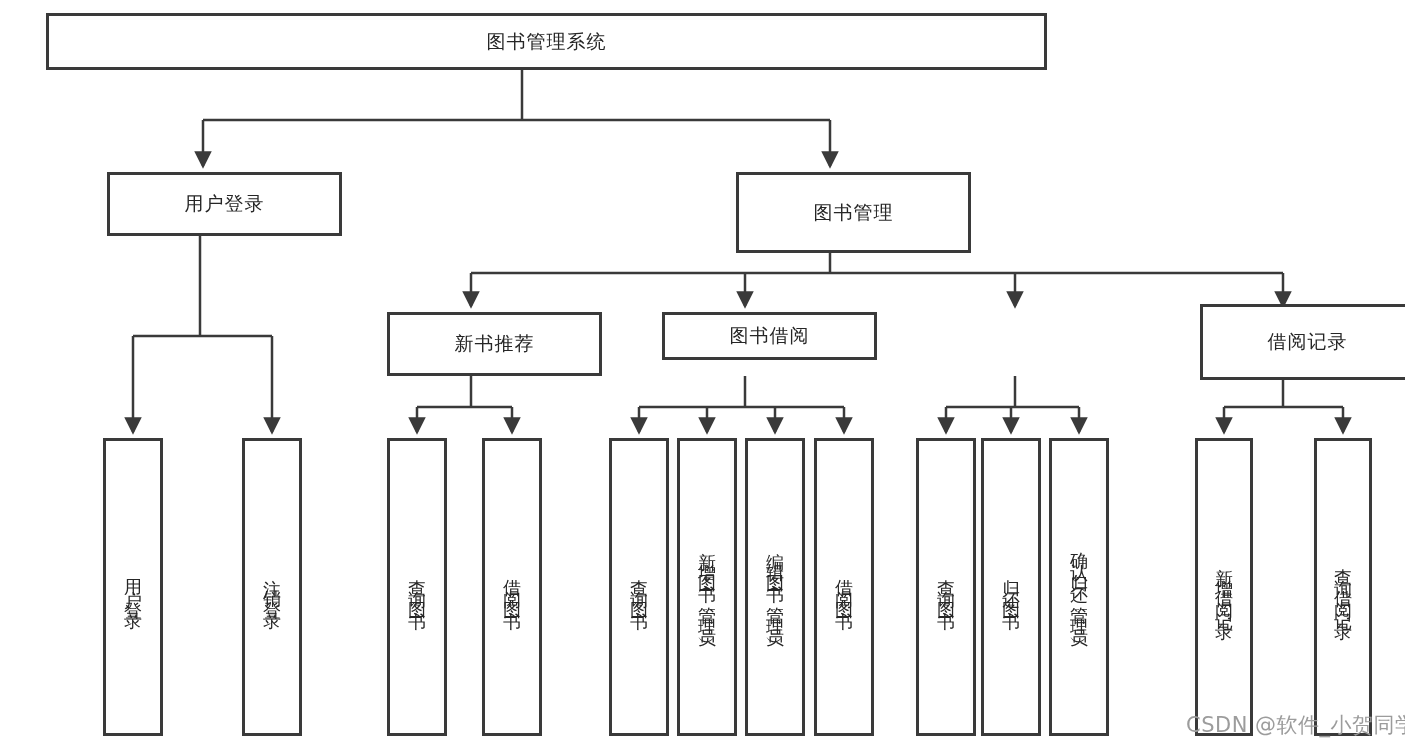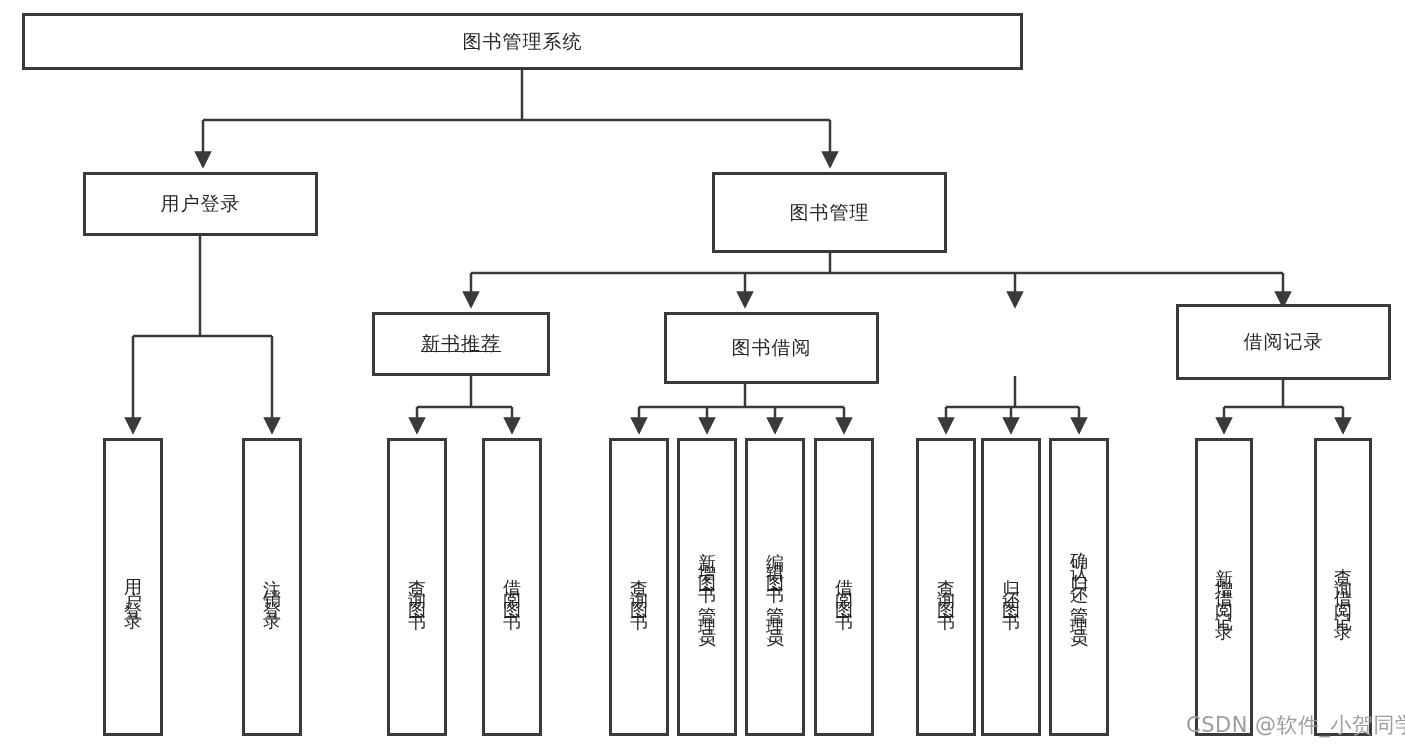--- a/index.html
+++ b/index.html
@@ -17,21 +17,21 @@
   svg.wires { position: absolute; left: 0; top: 0; }
   svg.wires path { stroke: var(--line); stroke-width: 2.5; fill: none; }
   svg.wires marker path { fill: var(--line); stroke: none; }
   .node {
     position: absolute; box-sizing: border-box;
     background: var(--fill);
     border: 3px solid var(--border);
     display: flex; align-items: center; justify-content: center;
     color: var(--text);
   }
-  .hbox { font-size: 19px; letter-spacing: 1px; white-space: nowrap; }
+  .hbox { font-size: 19px; letter-spacing: 1px; white-space: nowrap; margin-left: 24px; }
   .vbox span.vlabel {
     writing-mode: vertical-rl;
     text-orientation: mixed;
     font-size: 18px;
     letter-spacing: 11px;
     line-height: 1;
     white-space: nowrap;
   }
   .watermark {
     position: absolute; left: 1186px; top: 711px;
@@ -96,24 +96,24 @@
     <span>图书管理系统</span>
   </div>
 
   <div class="node hbox" style="left:83px; top:172px; width:235px; height:64px;">
     <span>用户登录</span>
   </div>
   <div class="node hbox" style="left:712px; top:172px; width:235px; height:81px;">
     <span>图书管理</span>
   </div>
 
-  <div class="node hbox" style="left:372px; top:312px; width:178px; height:64px;text-decoration:underline;">
+  <div class="node hbox" style="left:363px; top:312px; width:215px; height:64px;">
     <span>新书推荐</span>
   </div>
-  <div class="node hbox" style="left:664px; top:312px; width:215px; height:72px;">
+  <div class="node hbox" style="left:638px; top:312px; width:215px; height:48px;">
     <span>图书借阅</span>
   </div>
   <div class="node hbox" style="left:1176px; top:304px; width:215px; height:76px;">
     <span>借阅记录</span>
   </div>
 
   <div class="node vbox" style="left:103px; top:438px; width:60px; height:298px;">
     <span class="vlabel">用户登录</span>
   </div>
   <div class="node vbox" style="left:242px; top:438px; width:60px; height:298px;">

